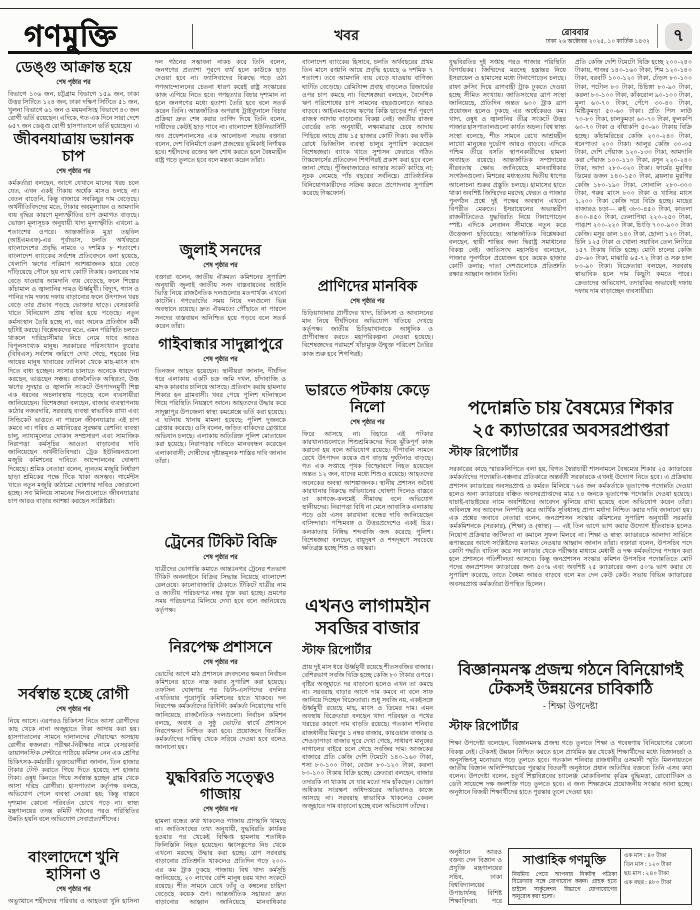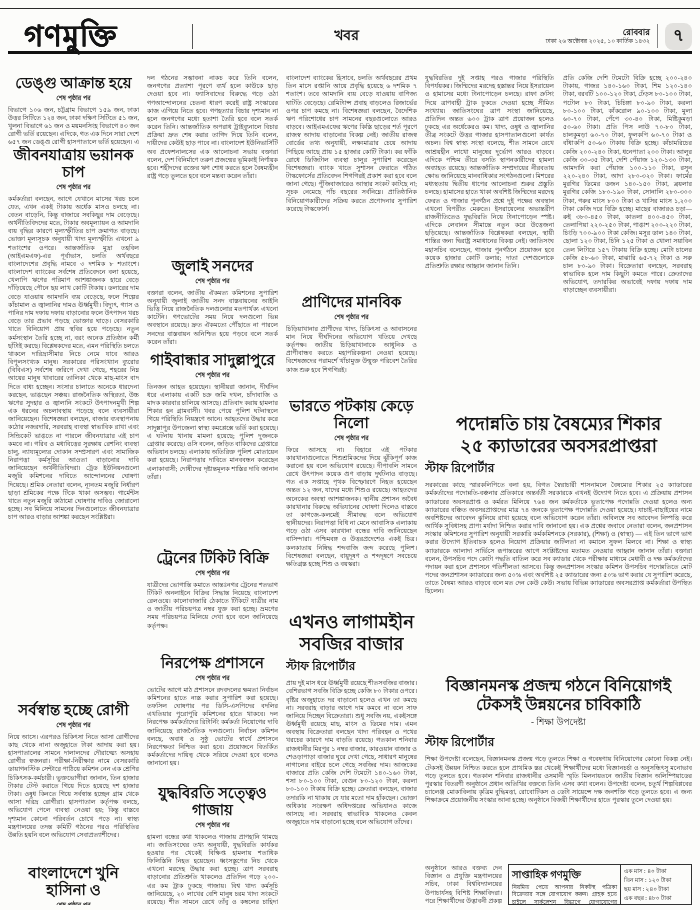--- a/index.html
+++ b/index.html
@@ -6,43 +6,43 @@
   .page{width:700px;height:910px;background:#fcfcfa;position:relative;overflow:hidden;
         margin:0 auto;font-family:"Liberation Serif",serif;color:#141414;}
   .toprule{position:absolute;top:8px;left:0;right:0;border-top:1px solid #2a2a2a;}
   .header{position:absolute;top:21px;left:8px;right:8px;height:30px;
           border-bottom:3px solid #111;display:flex;align-items:center;}
   .masthead{width:168px;font-size:29px;font-weight:bold;letter-spacing:1px;line-height:1;
             text-shadow:0.6px 0 0 #111, 0 0.4px 0 #111;margin-left:16px;}
   .logo-divider{width:1px;height:25px;background:#555;}
   .section{flex:1;text-align:center;font-size:14px;font-weight:bold;}
   .dateblock{width:150px;text-align:right;line-height:1.25;}
-  .weekday{font-size:8.5px;font-weight:bold;}
+  .weekday{font-size:8.5px;font-weight:bold;text-align:center;}
   .dateline{font-size:6px;color:#222;}
   .pn-divider{width:1px;height:24px;background:#888;margin:0 7px;}
   .pagenum{width:27px;height:27px;background:#e2e1de;border-radius:8px;display:flex;
            align-items:center;justify-content:center;font-size:17px;font-weight:bold;}
-  .cols{position:absolute;top:58px;left:8px;right:8px;bottom:5px;display:flex;gap:8px;margin-top:16px;}
+  .cols{position:absolute;top:58px;left:8px;right:8px;bottom:5px;display:flex;gap:16px;}
   .col{display:flex;flex-direction:column;overflow:hidden;}
   .w131{width:131px;flex:none;}
   .rightzone{flex:1;display:flex;flex-direction:column;overflow:hidden;}
   .art{display:flex;flex-direction:column;overflow:hidden;flex:none;}
   .art .hl{font-size:15px;font-weight:bold;text-align:center;line-height:1.12;margin:1px 0 0;}
   .hl-big{font-size:18px;font-weight:bold;text-align:center;line-height:1.2;}
   .cont{font-size:6.3px;font-weight:bold;text-align:center;margin:1px 0 2px;}
   .byline{font-size:12px;font-weight:bold;margin:2px 0 2px;}
   .attrib{font-size:9px;text-align:center;margin:1px 0;}
   .bodytext{font-size:6.3px;line-height:1.3;text-align:justify;overflow:hidden;flex:1;
             color:#1c1c1c;word-break:break-word;}
   .toprow{display:flex;gap:9px;flex:none;overflow:hidden;}
   .subcol{flex:1;overflow:hidden;}
   .bottomrow{display:flex;gap:6px;flex:1;overflow:hidden;margin-top:2px;}
   .infobox{width:182px;flex:none;border:1px solid #333;display:flex;overflow:hidden;}
   .infobox .ib-left{flex:1;padding:2px 3px;overflow:hidden;}
-  .ib-title{font-size:10px;font-weight:bold;}
+  .ib-title{font-size:12px;font-weight:bold;text-align:center;}
   .ib-text{font-size:5.6px;line-height:1.3;text-align:justify;}
   .infobox .ib-right{width:64px;border-left:1px solid #333;padding:2px 3px;overflow:hidden;}
   .ib-row{font-size:5.8px;line-height:1.55;white-space:nowrap;}
 </style>
 </head>
 <body>
 
 <div class="page">
   <div class="toprule"></div>
 

